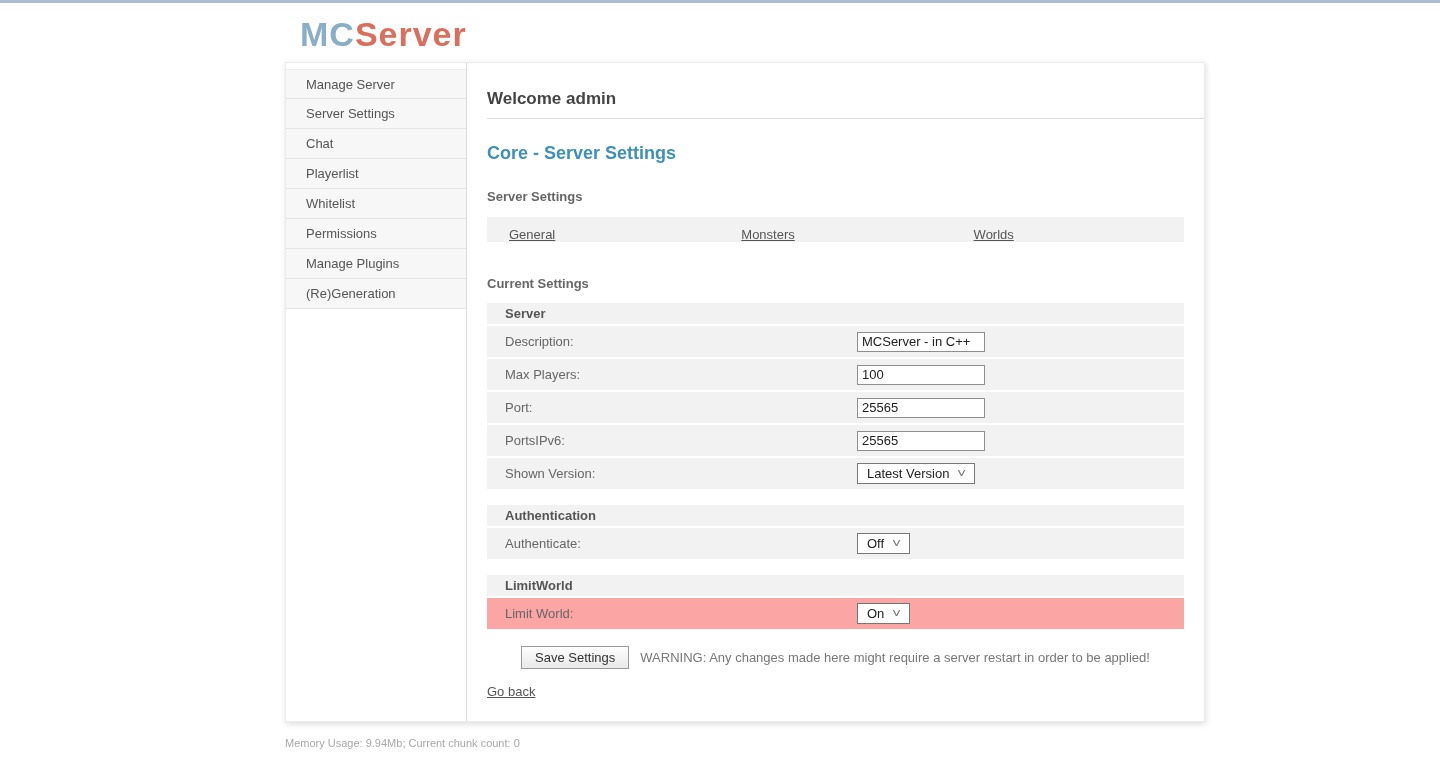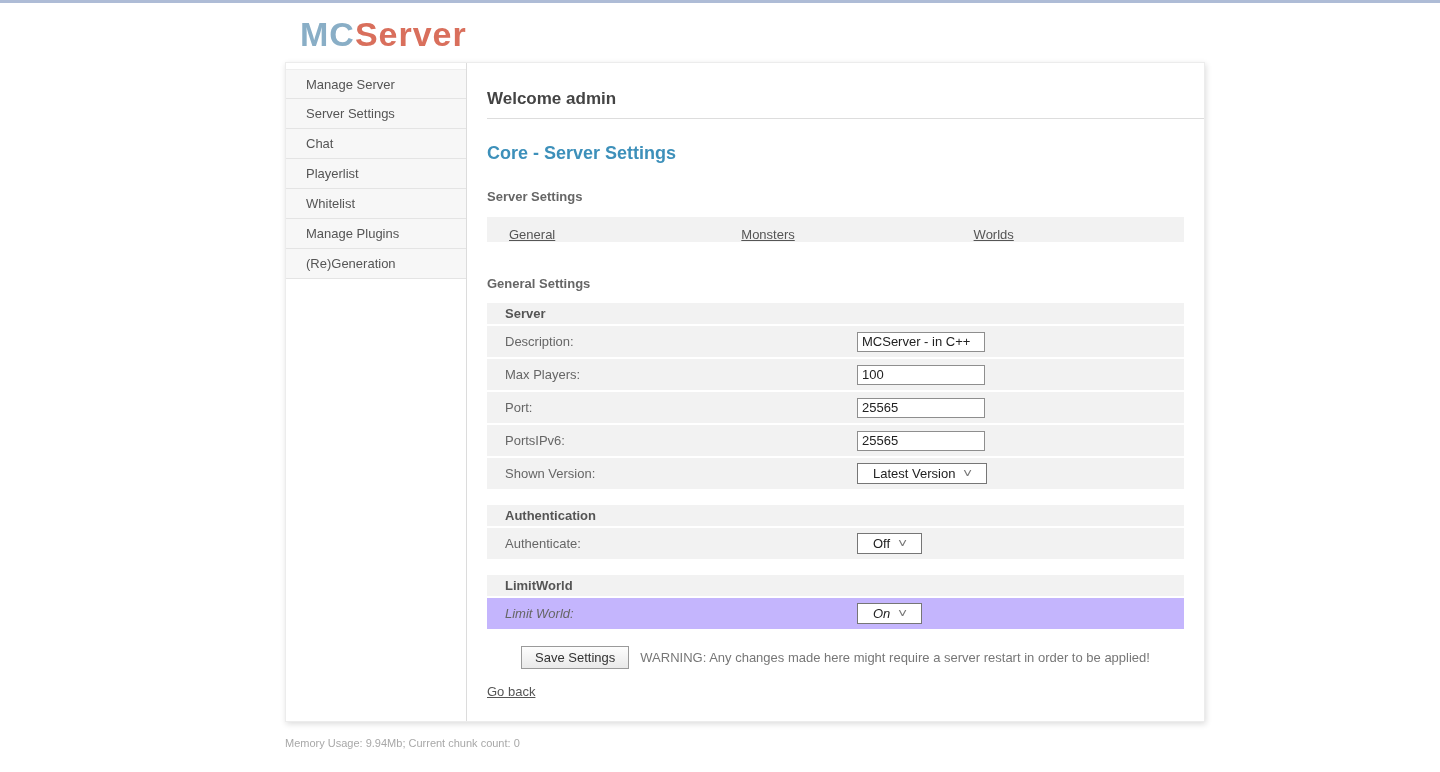--- a/index.html
+++ b/index.html
@@ -53,30 +53,30 @@
   .group { margin-top:12px; margin-bottom:16px; }
   .group-header {
     background:#f2f2f2; font-weight:bold; color:#555; font-size:13px;
     height:21px; line-height:21px; padding-left:18px; margin-bottom:2px;
   }
   .form-row {
     background:#f2f2f2; display:flex; align-items:center;
     min-height:31px; margin-bottom:2px; padding-left:18px;
     font-size:13px; color:#666;
   }
-  .form-row.highlight { background:#c4b5fd;font-style:italic; }
+  .form-row.highlight { background:#fca5a5; }
   .form-row .flabel { width:352px; flex:none; }
 
   input.txt {
     width:128px; height:20px; border:1px solid #8e8e8e; background:#fff;
     font-size:13px; padding:1px 4px; color:#222; font-family:inherit;
   }
   .sel {
     display:inline-flex; align-items:center; height:21px;
-    border:1px solid #767676; background:#fff; padding:0 15px;
+    border:1px solid #767676; background:#fff; padding:0 9px;
     font-size:13px; color:#222; cursor:default;
   }
   .sel .arrow { color:#777; margin-left:9px; font-size:12px; line-height:10px; transform:scaleX(1.3); }
 
   .save-row { margin-top:17px; display:flex; align-items:center;justify-content:center; }
   button.save {
     font-size:13px; font-family:inherit; color:#333;
     padding:3px 13px; height:23px;
     background:linear-gradient(#fdfdfd,#e9e9e9);
     border:1px solid #9a9a9a; cursor:pointer;
@@ -98,37 +98,38 @@
 </div>
 
 <div class="container">
 
   <div class="sidebar">
       <div class="menu-item">Manage Server</div>
       <div class="menu-item">Server Settings</div>
       <div class="menu-item">Chat</div>
       <div class="menu-item">Playerlist</div>
       <div class="menu-item">Whitelist</div>
+      <div class="menu-item">Permissions</div>
       <div class="menu-item">Manage Plugins</div>
       <div class="menu-item">(Re)Generation</div>
     </div>
 
   <div class="content">
     <div class="welcome">Welcome admin</div>
 
     <div class="page-title">Core - Server Settings</div>
     <div class="section-title">Server Settings</div>
 
     <div class="tabs">
         <div class="tab"><a>General</a></div>
         <div class="tab"><a>Monsters</a></div>
         <div class="tab"><a>Worlds</a></div>
       </div>
 
-    <div class="form-title">General Settings</div>
+    <div class="form-title">Current Settings</div>
 
     <div id="groups">
         <div class="group">
           <div class="group-header">Server</div>
           <div class="form-row">
             <span class="flabel">Description:</span>
             <input class="txt" type="text" value="MCServer - in C++" style="">
           </div>
           <div class="form-row">
             <span class="flabel">Max Players:</span>

